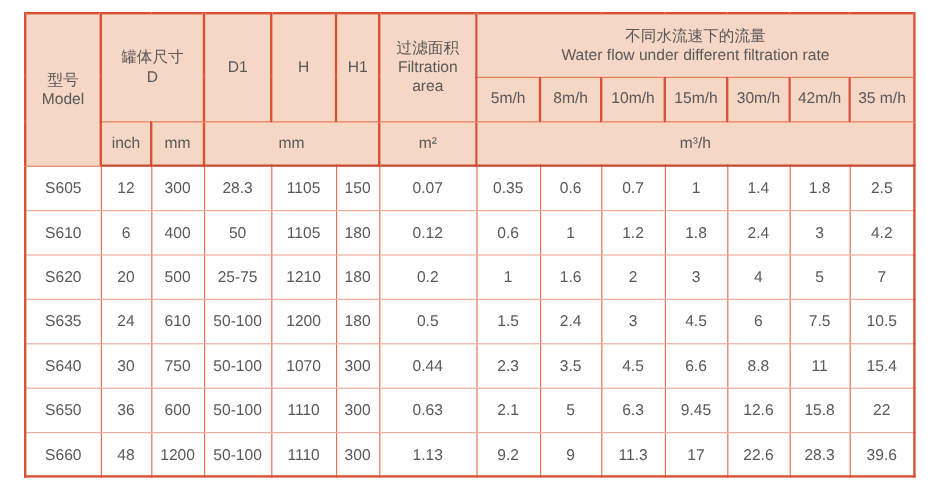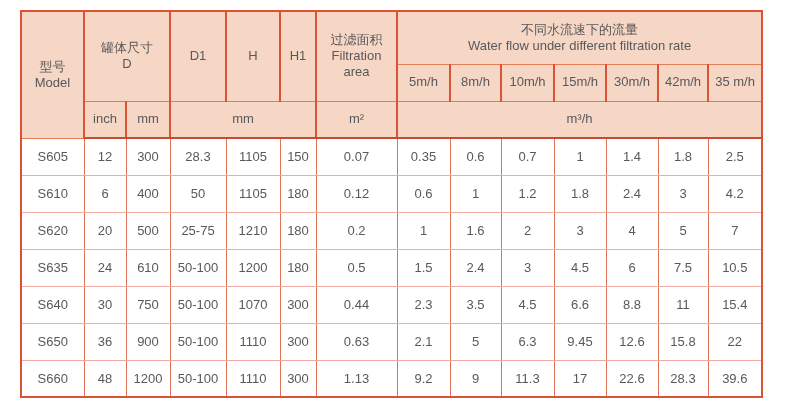--- a/index.html
+++ b/index.html
@@ -186,21 +186,21 @@
       <td>3.5</td>
       <td>4.5</td>
       <td>6.6</td>
       <td>8.8</td>
       <td>11</td>
       <td>15.4</td>
     </tr>
     <tr>
       <td>S650</td>
       <td>36</td>
-      <td>900</td>
+      <td>600</td>
       <td>50-100</td>
       <td>1110</td>
       <td>300</td>
       <td>0.63</td>
       <td>2.1</td>
       <td>5</td>
       <td>6.3</td>
       <td>9.45</td>
       <td>12.6</td>
       <td>15.8</td>

